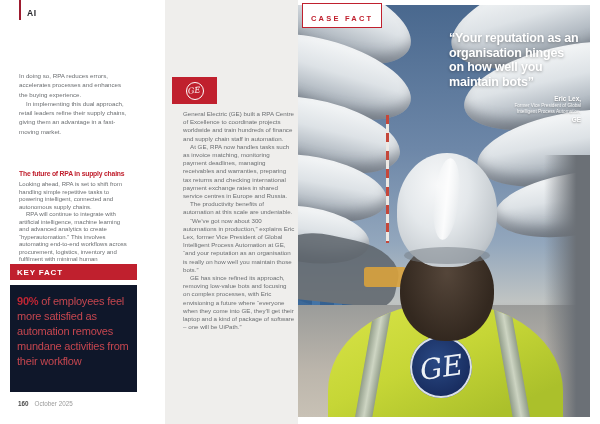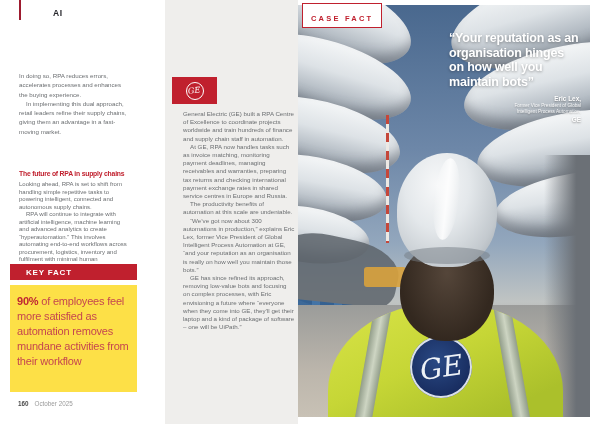--- a/index.html
+++ b/index.html
@@ -3,33 +3,33 @@
 <meta charset="utf-8">
 <style>
   * { margin:0; padding:0; box-sizing:border-box; }
   html,body { background:#ffffff; }
   body { font-family:"Liberation Sans", sans-serif; }
   .page { position:relative; width:600px; height:424px; background:#ffffff; overflow:hidden; }
   .abs { position:absolute; }
 
   
   .accent-rule { left:19px; top:0; width:2px; height:20px; background:#9d1b2f; }
-  .section-tag { left:27px; top:8px; font-size:8.5px; font-weight:bold; letter-spacing:.6px; color:#26262b;margin-left:26px; }
+  .section-tag { left:27px; top:8px; font-size:8.5px; font-weight:bold; letter-spacing:.6px; color:#26262b; }
 
   .lcol { left:19px; width:108px; color:#6b6e71; }
   .lcol p { font-size:6.2px; line-height:9.3px; }
   .lcol p.indent { text-indent:7px; }
   .lcol2 { left:19px; width:110px; color:#6b6e71; }
   .lcol2 p { font-size:6.0px; line-height:7.5px; }
   .lcol2 p.indent { text-indent:7px; }
   .subheading { left:19px; top:170px; font-size:6.8px; font-weight:bold; color:#c0202e; white-space:nowrap; letter-spacing:-.2px; }
 
   .key-fact-banner { left:10px; top:264px; width:127px; height:16px; background:#c0202e; display:flex; align-items:center; }
-  .key-fact-label { color:#ffffff; font-weight:bold; font-size:8px; letter-spacing:.8px; padding-left:16px; }
-  .key-fact-box { left:10px; top:285px; width:127px; height:107px; background:#fde047; padding:9px 7px 0 7px; }
+  .key-fact-label { color:#ffffff; font-weight:bold; font-size:8px; letter-spacing:.8px; padding-left:7px; }
+  .key-fact-box { left:10px; top:285px; width:127px; height:107px; background:#0f172a; padding:9px 7px 0 7px; }
   .key-fact-text { color:#c5464f; font-size:11px; line-height:15px; letter-spacing:-.2px; }
   .key-fact-text b { color:#bf2634; }
 
   .pfooter { left:18px; top:400px; font-size:6.3px; color:#9a9a9a; }
   .pfooter .pagenum { font-weight:bold; color:#4a4a4a; margin-right:6px; }
 
   
   .panel { left:165px; top:0; width:133px; height:424px; background:#efeeec; }
   .ge-badge { left:172px; top:77px; width:45px; height:27px; background:#c0202e; display:flex; align-items:center; justify-content:center; }
   .ge-roundel { width:18px; height:18px; border:1.3px solid #ffffff; border-radius:50%; display:flex; align-items:center; justify-content:center; }

